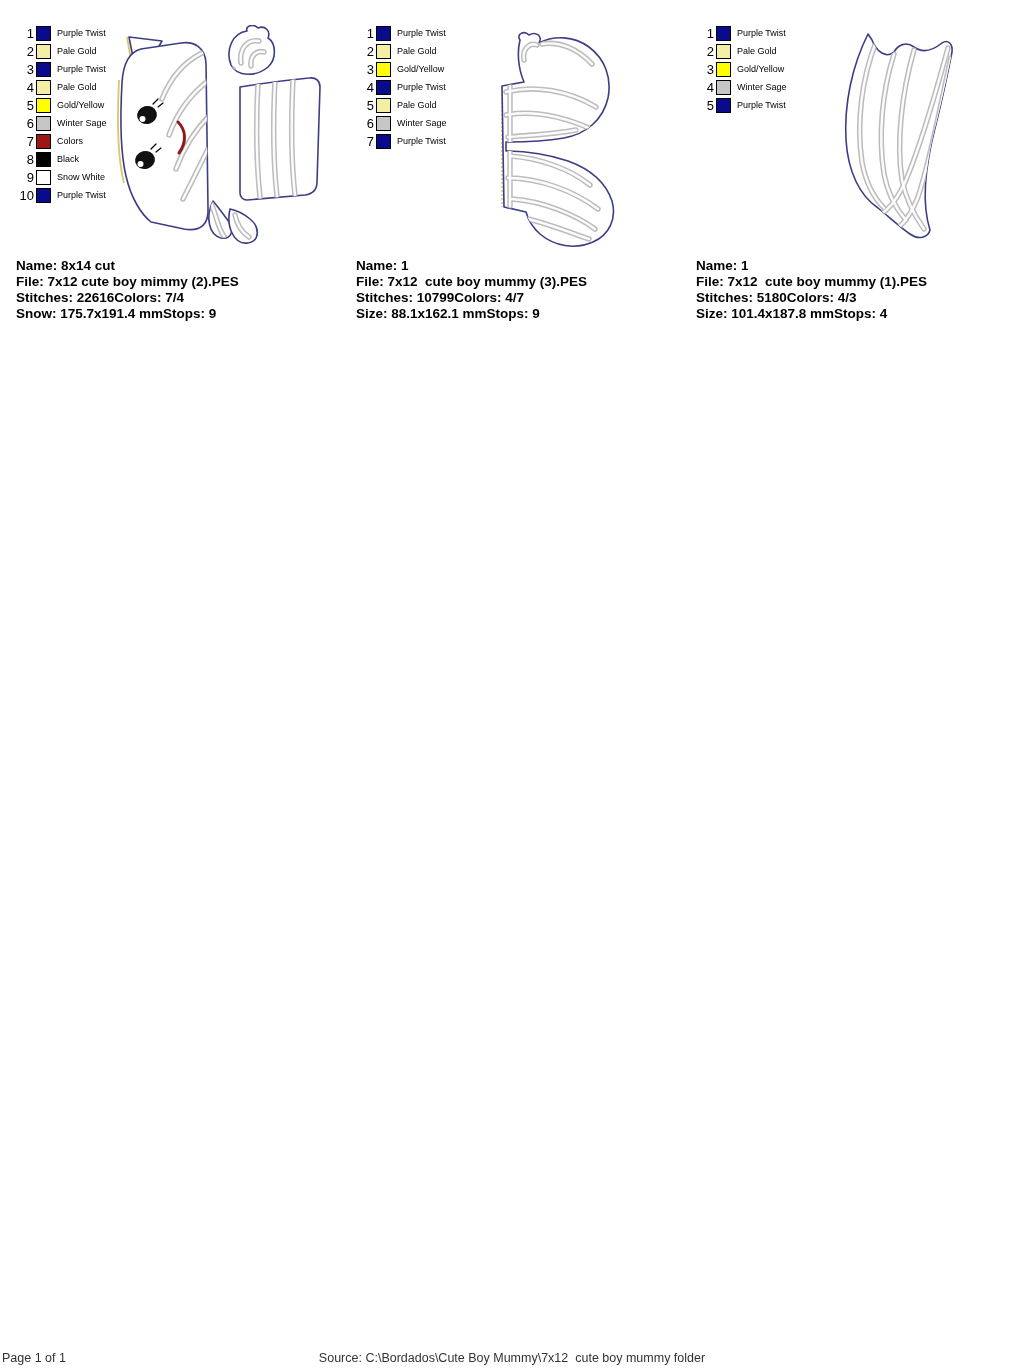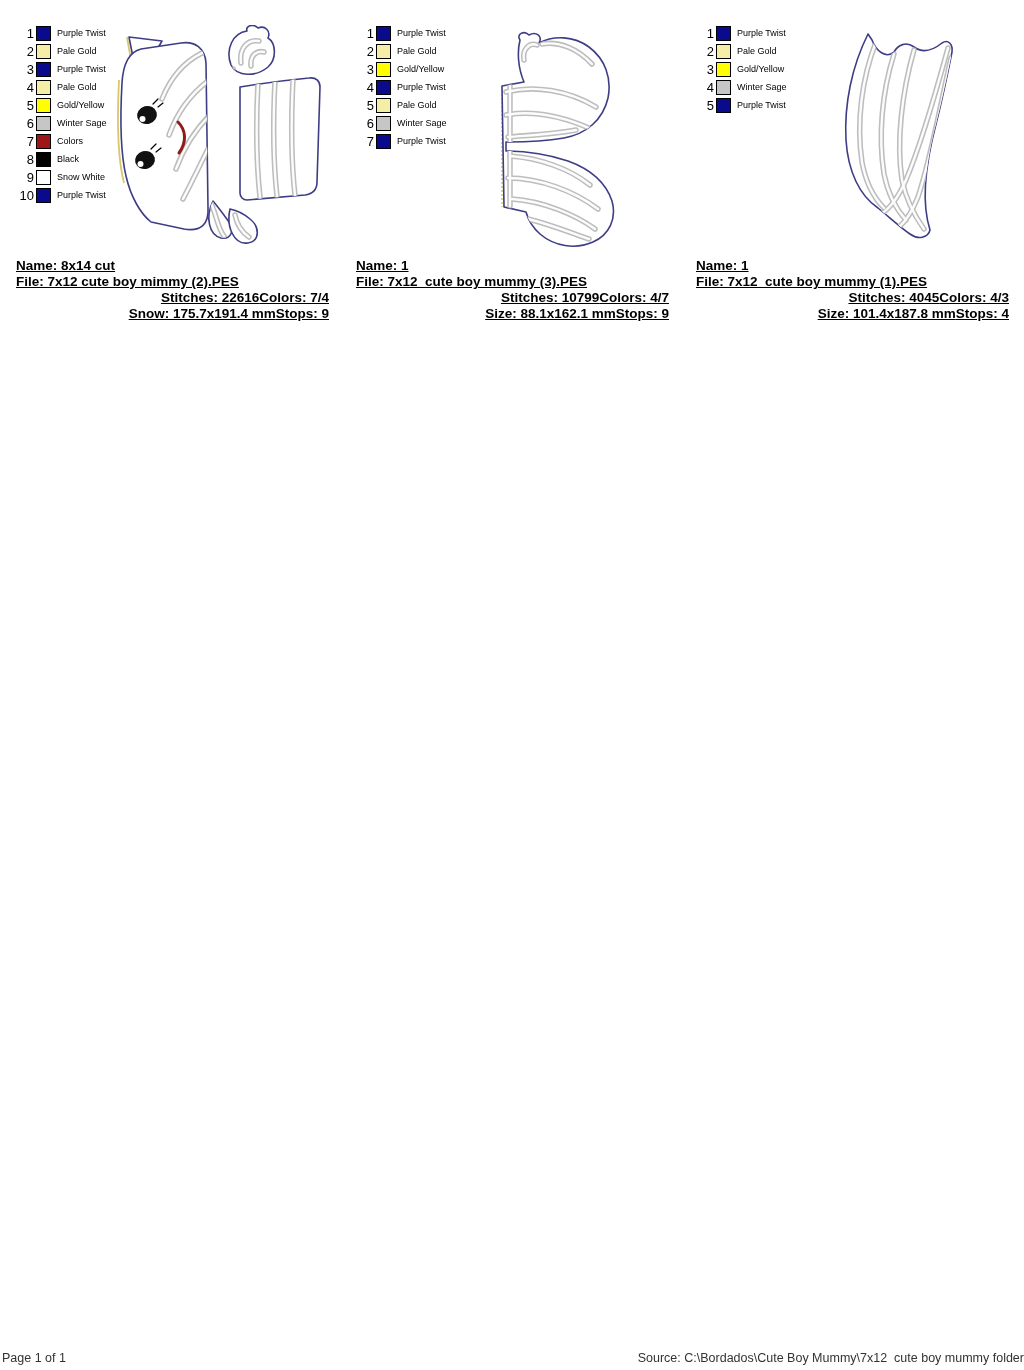--- a/index.html
+++ b/index.html
@@ -16,27 +16,27 @@
   .lg-swatch{flex:0 0 13px;width:13px;height:13px;border:1px solid #000;margin-left:2px;}
   .lg-label{margin-left:6px;font-size:9px;white-space:nowrap;}
 
   .art{position:absolute;}
   #art1{left:106px;top:1px;}
   #art2{left:150px;top:6px;}
   #art3{left:148px;top:8px;}
 
   .meta{position:absolute;top:234px;left:8px;width:313px;
         font-weight:bold;font-size:13.5px;line-height:16px;}
-  .meta span{white-space:pre;text-decoration:underline;}
-  .meta-split{display:flex;justify-content:flex-end;}
+  .meta span{white-space:pre;}
+  .meta-split{display:flex;justify-content:flex-start;}
 
   .footer{position:absolute;top:1351px;left:0;width:1024px;height:16px;
           font-size:12.5px;color:#333;}
   .footer .fl{position:absolute;left:2px;top:0;}
-  .footer .fc{position:absolute;left:0;right:0;top:0;text-align:right;white-space:pre;}
+  .footer .fc{position:absolute;left:0;right:0;top:0;text-align:center;white-space:pre;}
   .footer .fr{position:absolute;right:2px;top:18px;}
 
   
   .sil{fill:#ffffff;stroke:#3d3d85;stroke-width:1.6;stroke-linejoin:round;}
   .sg{stroke:#bdbdbd;stroke-width:5.5;fill:none;stroke-linecap:round;}
   .sw{stroke:#fcfcfc;stroke-width:2.4;fill:none;stroke-linecap:round;}
   .gold{stroke:#d9c76a;stroke-width:1.8;fill:none;}
   .golddash{stroke:#d9c76a;stroke-width:1.5;fill:none;stroke-dasharray:2 2;}
   .lash{stroke:#000;stroke-width:1.2;fill:none;stroke-linecap:round;}
 </style>
@@ -282,21 +282,21 @@
     <g clip-path="url(#d3c)">
       <use href="#d3s" class="sg"></use>
       <use href="#d3s" class="sw"></use>
     </g>
   </svg>
 
   <div class="meta">
     <div><span>Name: 1</span></div>
     <div><span>File: 7x12  cute boy mummy (1).PES</span></div>
     <div class="meta-split">
-      <span>Stitches: 4045</span>
+      <span>Stitches: 5180</span>
       <span>Colors: 4/3</span>
     </div>
     <div class="meta-split">
       <span>Size: 101.4x187.8 mm</span>
       <span>Stops: 4</span>
     </div>
   </div>
 </div>
 
 <div class="footer">

